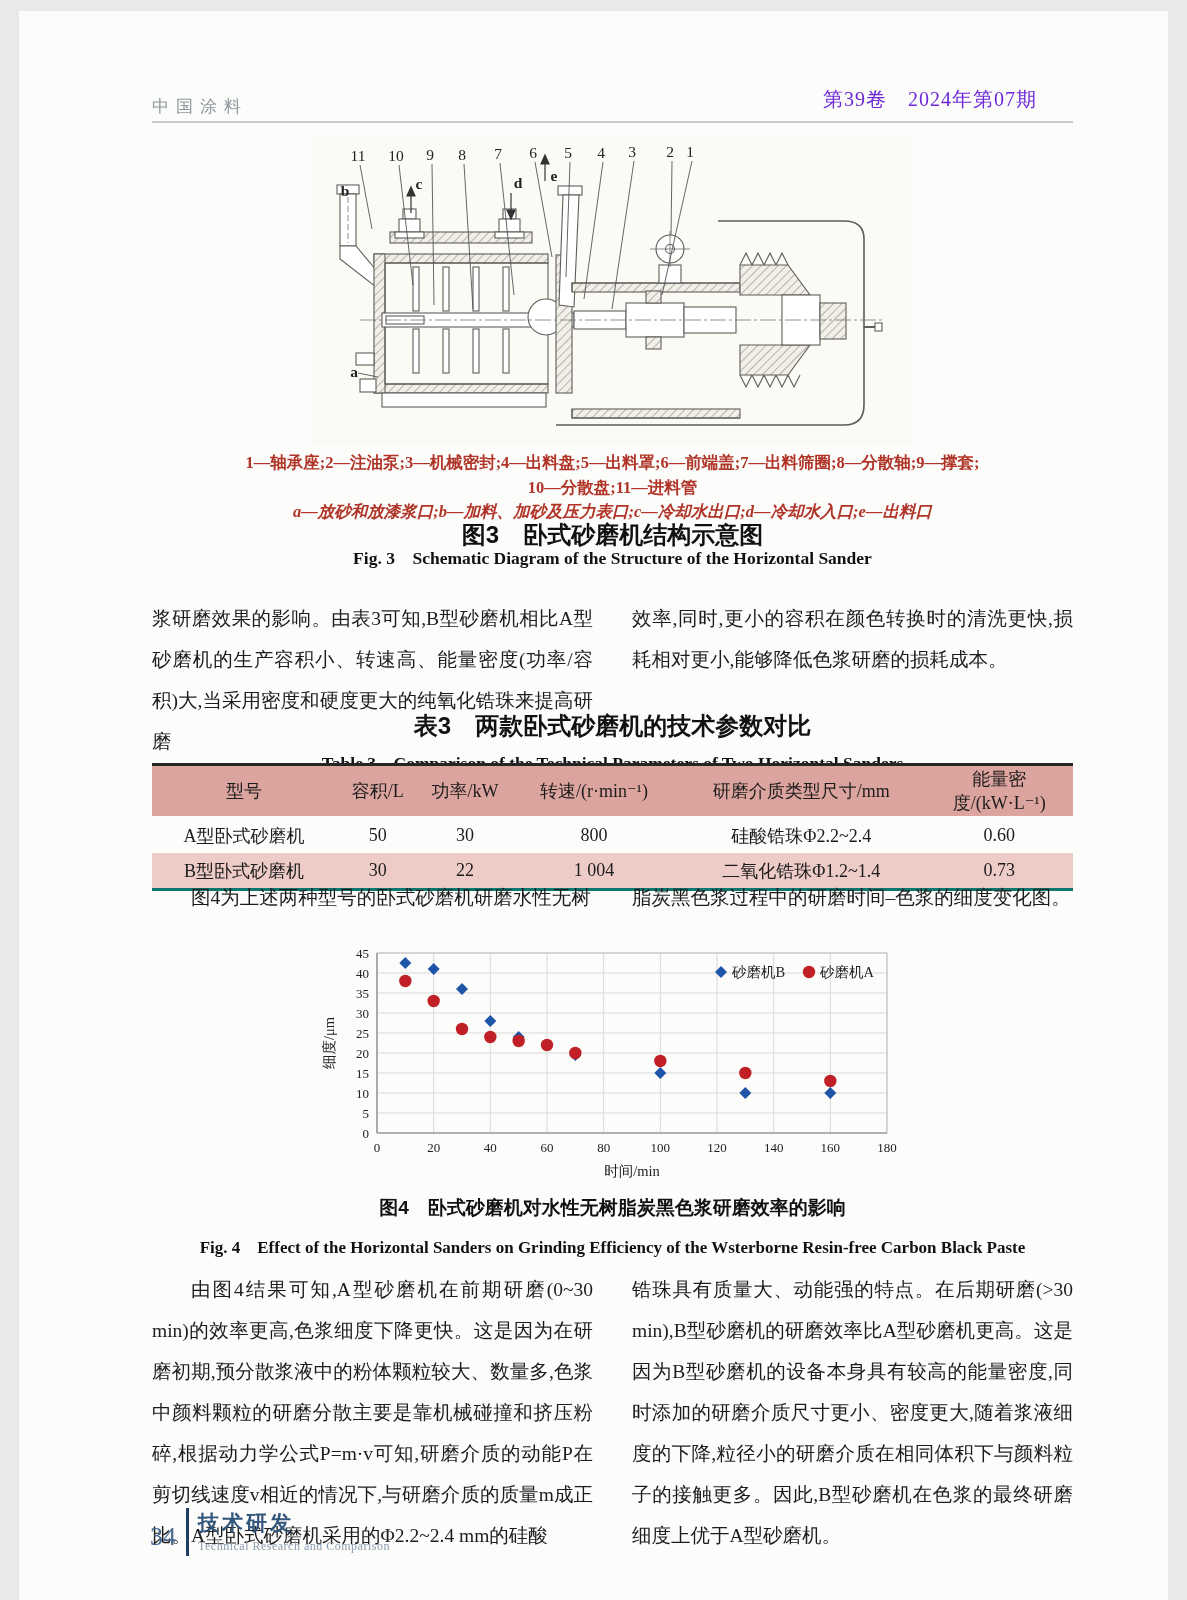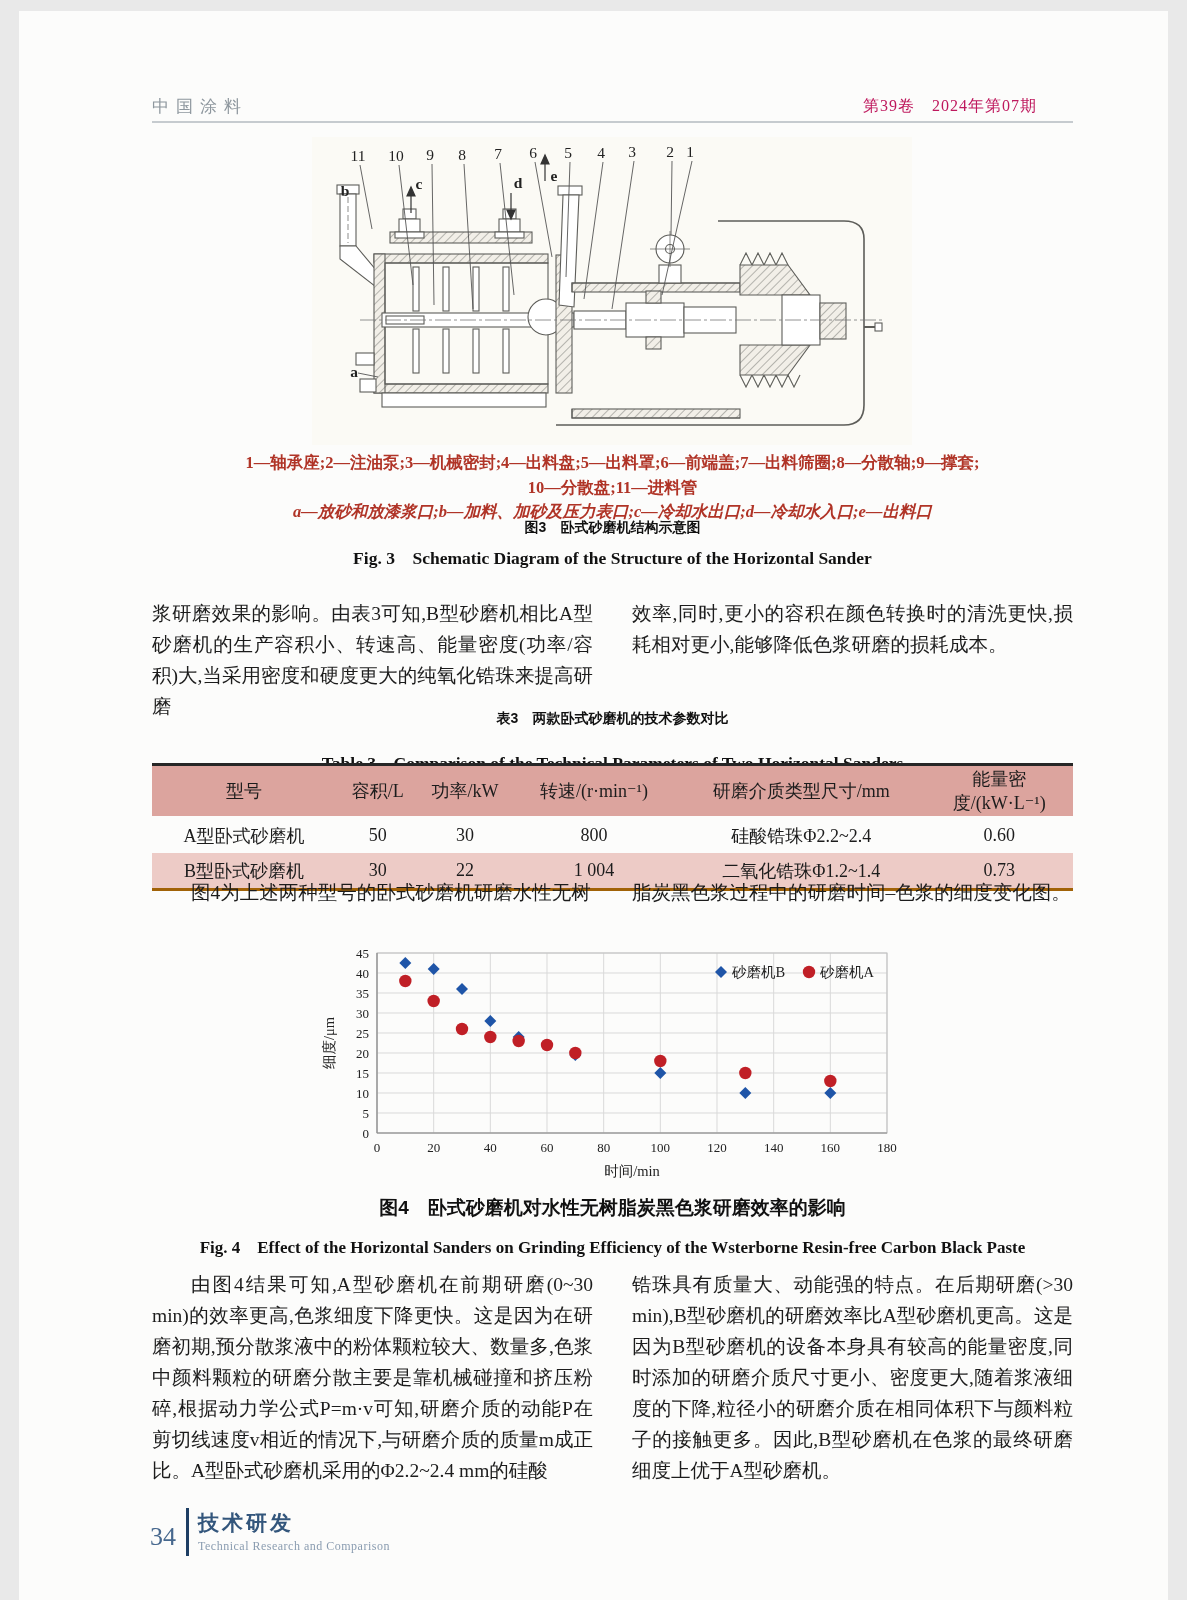--- a/index.html
+++ b/index.html
@@ -1,41 +1,41 @@
 <!DOCTYPE html>
 <html><head>
 <meta charset="utf-8">
 <style>
   html,body{margin:0;padding:0;background:#e9e9e9;}
   .page{position:relative;width:1149px;height:1600px;margin:11px auto;background:#fcfcfb;
         font-family:"Liberation Serif","DejaVu Serif",serif;color:#1c1c1c;overflow:hidden;}
   .abs{position:absolute;}
   
   .hdr-left{left:133px;top:84px;font-size:17px;color:#8e979e;letter-spacing:7px;}
-  .hdr-right{top:85px;right:131px;font-size:16px;color:#be185d;letter-spacing:1px;}
+  .hdr-right{top:75px;right:131px;font-size:20px;color:#6d28d9;letter-spacing:1px;}
   .hdr-rule{left:133px;top:110px;width:921px;height:2px;background:#c6cbcf;}
   
   .fig3-wrap{left:293px;top:126px;width:600px;height:308px;background:#fbfaf5;}
   .redcap{left:133px;width:921px;text-align:center;color:#b03427;font-weight:bold;font-size:16.5px;}
   .redcap.l1{top:441px;}
   .redcap.l2{top:466px;}
   .redcap.l3{top:490px;font-style:italic;}
   .capzh{left:133px;width:921px;text-align:center;font-family:"Liberation Sans","DejaVu Sans",sans-serif;
-         font-weight:bold;font-size:14px;color:#111;}
+         font-weight:bold;font-size:24px;color:#111;}
   .capen{left:133px;width:921px;text-align:center;font-weight:bold;font-size:17.5px;color:#111;}
   .fig3zh{top:508px;} .fig3en{top:535px;}
   
-  .col{width:441px;font-size:19.5px;line-height:31px;text-align:justify;text-justify:inter-ideograph;}
+  .col{width:441px;font-size:19.5px;line-height:41px;text-align:justify;text-justify:inter-ideograph;}
   .colL{left:133px;} .colR{left:613px;}
   .p1{top:587px;} .p2{top:866px;} .p3{top:1258px;}
   .indent{text-indent:2em;}
   
   .tbl-zh{top:699px;} .tbl-en{top:740px;font-size:17.5px;}
   table.t3{left:133px;top:752px;width:921px;border-collapse:collapse;position:absolute;
-           border-top:3px solid #262626;border-bottom:3px solid #a16207;
+           border-top:3px solid #262626;border-bottom:3px solid #0f766e;
            font-size:18px;color:#1c1c1c;}
   table.t3 th{background:#dca49e;font-weight:normal;height:37px;border-bottom:2px solid #fcfcfb;}
   table.t3 td{height:33px;text-align:center;}
   table.t3 tr.rowB td{background:#edcbc6;}
   
   .chart-wrap{left:300px;top:928px;width:580px;height:264px;}
   .fig4zh{top:1184px;font-size:19px;}
   .fig4en{top:1225px;font-size:17px;}
   
   .footer{left:131px;top:1497px;display:flex;align-items:center;}

